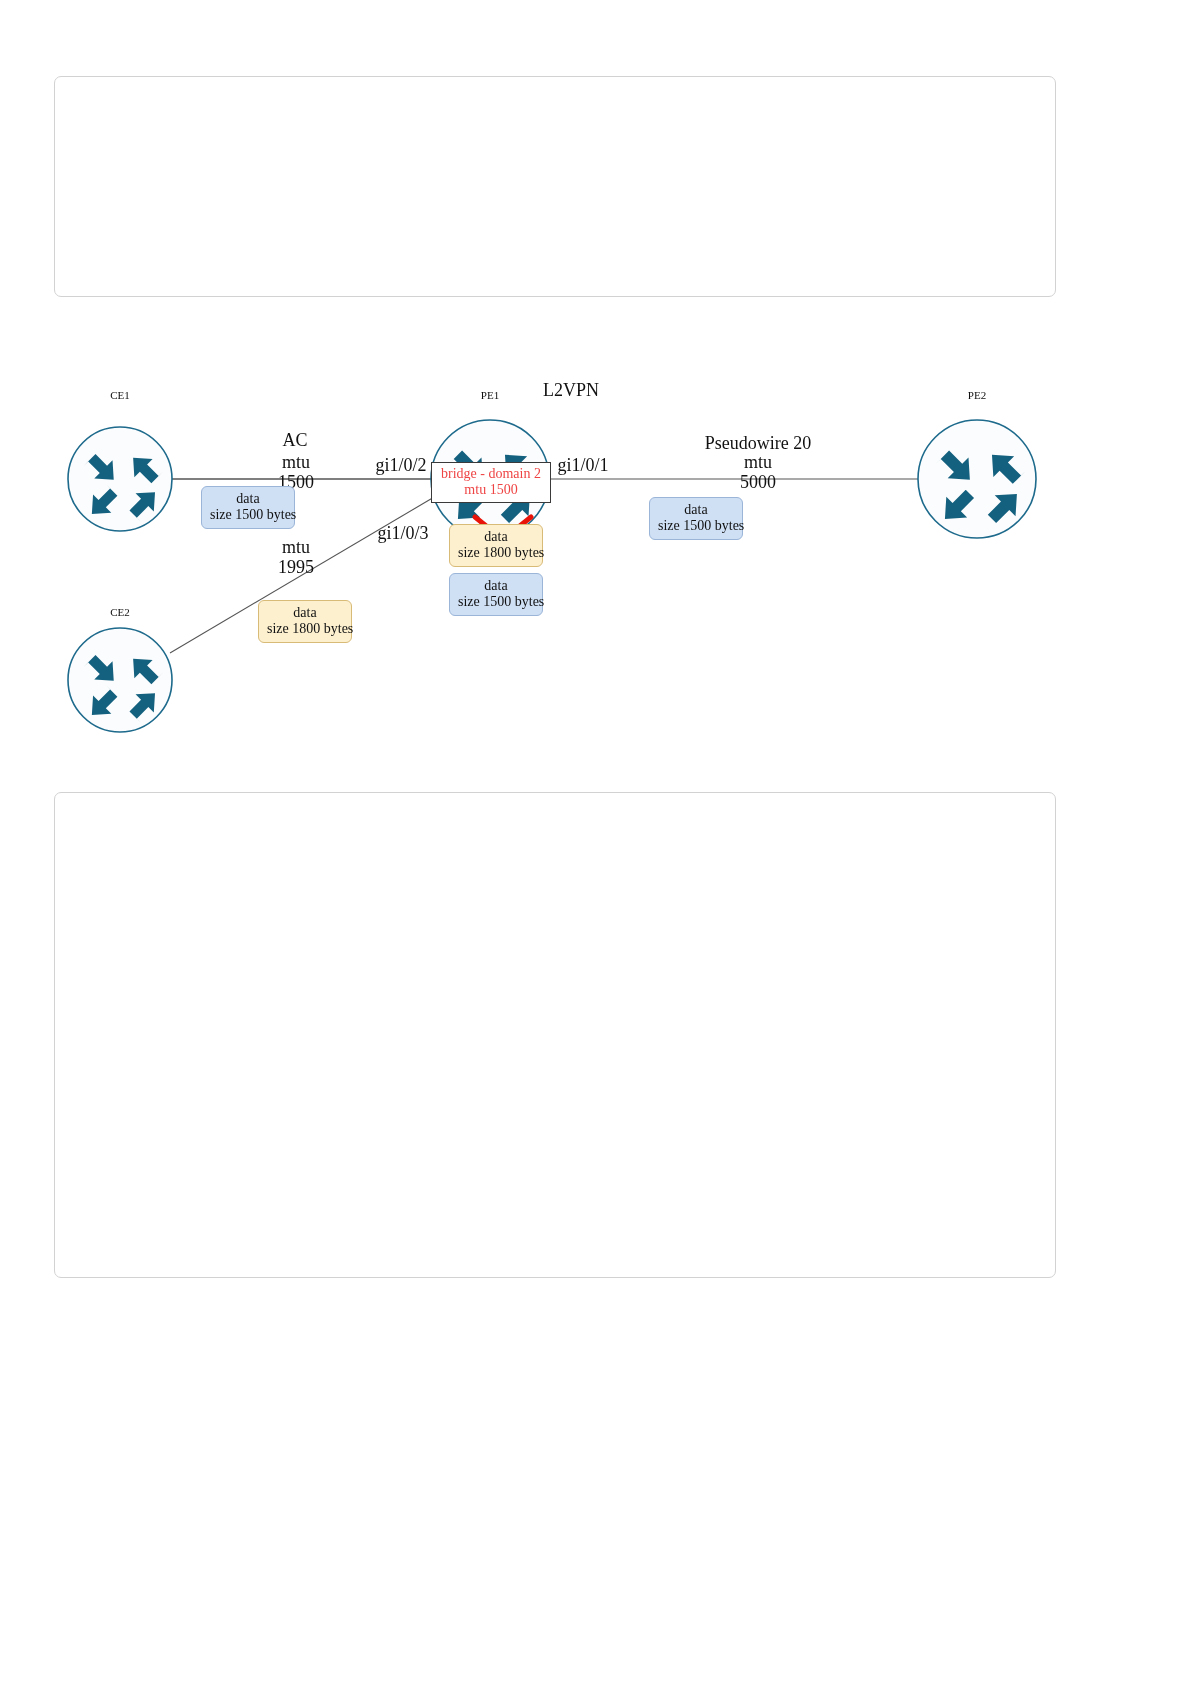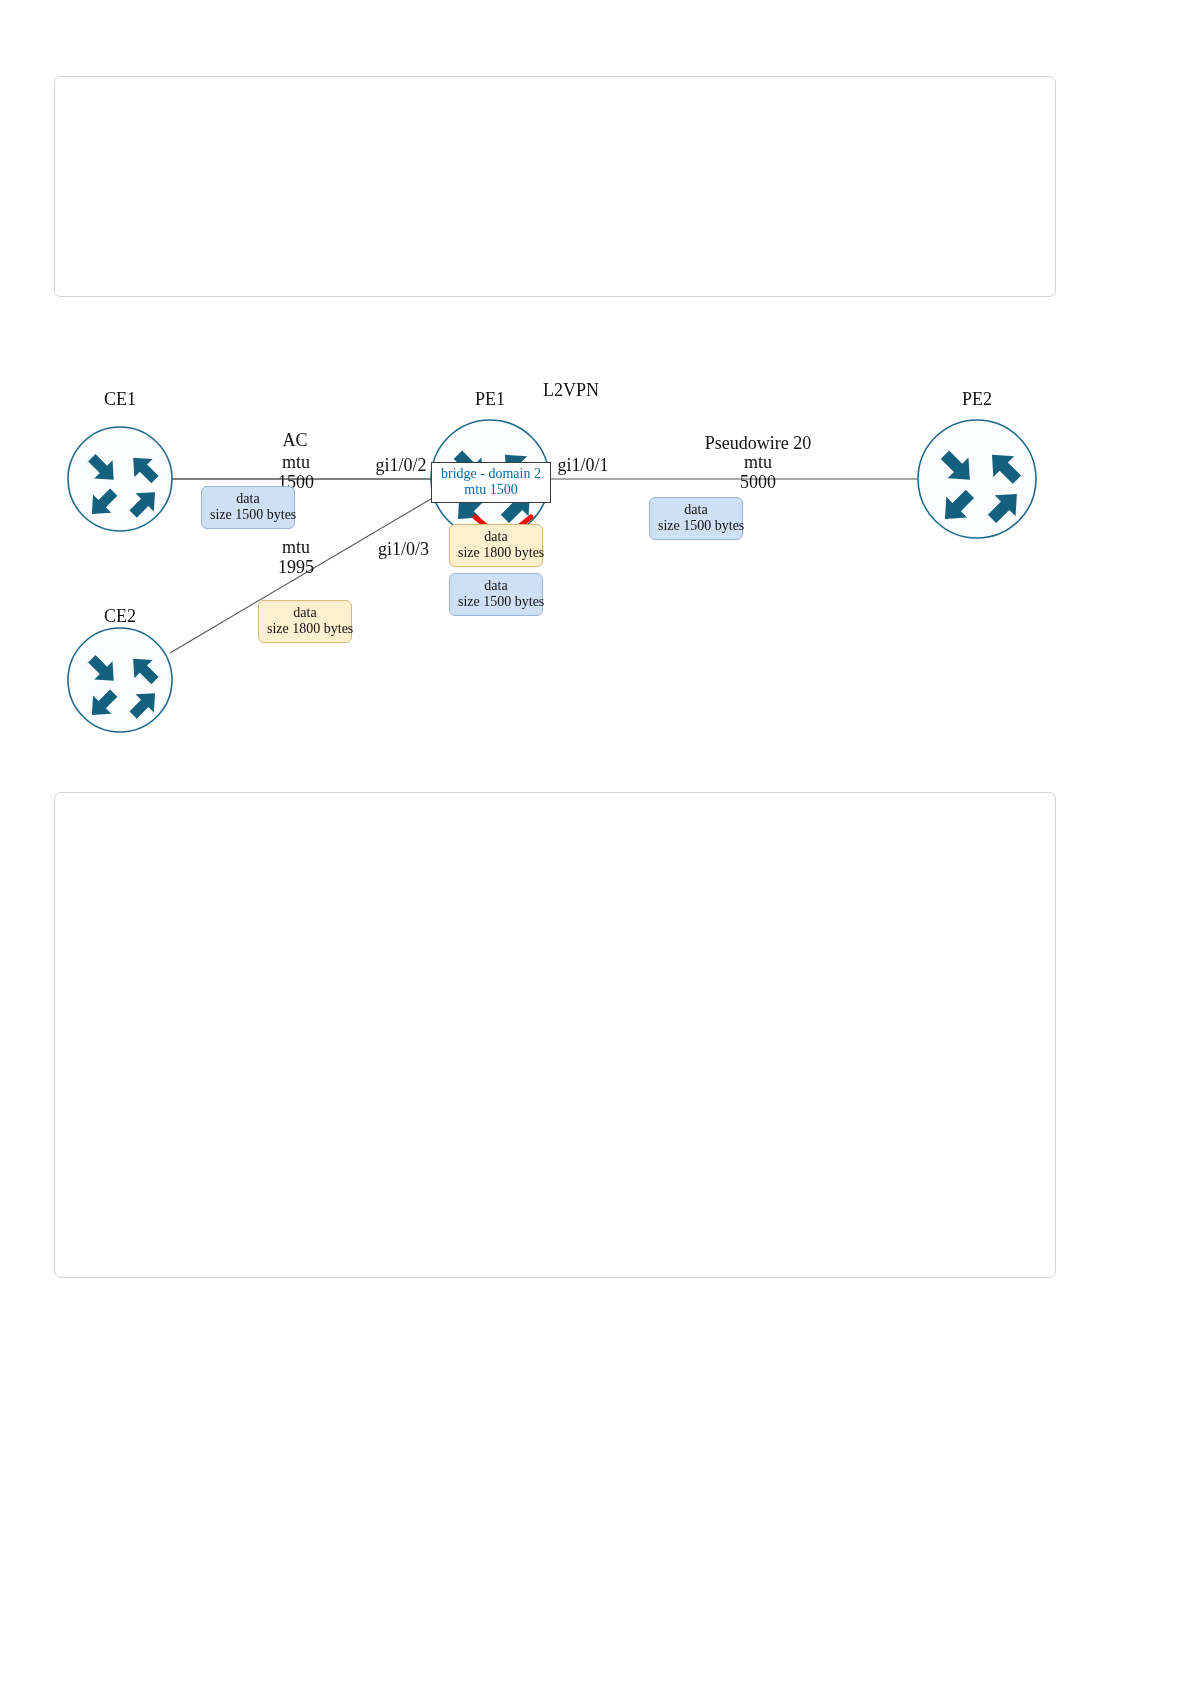--- a/index.html
+++ b/index.html
@@ -40,21 +40,21 @@
   
   .lbl {
     position: absolute;
     font-family: "Liberation Serif", serif;
     font-size: 18px;
     line-height: 1.05;
     color: #111111;
     white-space: nowrap;
     text-align: center;
   }
-  .lbl.node-name { font-size: 18px; }
+  .lbl.node-name { font-size: 11px; }
   .lbl.two-line  { line-height: 1.12; text-align: center; }
 
   
   .chip {
     position: absolute;
     box-sizing: border-box;
     border-radius: 6px;
     font-family: "Liberation Serif", serif;
     font-size: 14px;
     line-height: 1.15;
@@ -71,21 +71,21 @@
   
   #bridge-domain-box {
     position: absolute;
     box-sizing: border-box;
     background: #ffffff;
     border: 1px solid #3a3a3a;
     font-family: "Liberation Serif", serif;
     font-size: 14px;
     line-height: 1.14;
     text-align: center;
-    color: #0369a1;
+    color: #ef4444;
     padding: 3px 6px 4px 6px;
     white-space: nowrap;
   }
 </style>
 </head>
 <body>
 
 <div class="panel" id="panel-top"></div>
 <div class="panel" id="panel-bottom"></div>
 
@@ -164,21 +164,21 @@
     <span>mtu</span><br>
     <span>1995</span>
   </div>
 
   <div class="lbl two-line" style="left:733px; top:452px; width:50px;">
     <span>mtu</span><br>
     <span>5000</span>
   </div>
 
   <div class="lbl" style="left:375px; top:456px; width:52px;">gi1/0/2</div>
-  <div class="lbl" style="left:377px; top:540px; width:52px;text-align:right;">gi1/0/3</div>
+  <div class="lbl" style="left:377px; top:524px; width:52px;">gi1/0/3</div>
   <div class="lbl" style="left:557px; top:456px; width:52px;">gi1/0/1</div>
 
   <div id="bridge-domain-box" style="left:431px; top:462px; width:120px;">
     <span>bridge - domain 2</span><br>
     <span>mtu 1500</span>
   </div>
 
   <div class="chip blue" style="left:201px; top:486px; width:94px;">
     <span class="l1">data</span>
     <span class="l2">size 1500 bytes</span>

